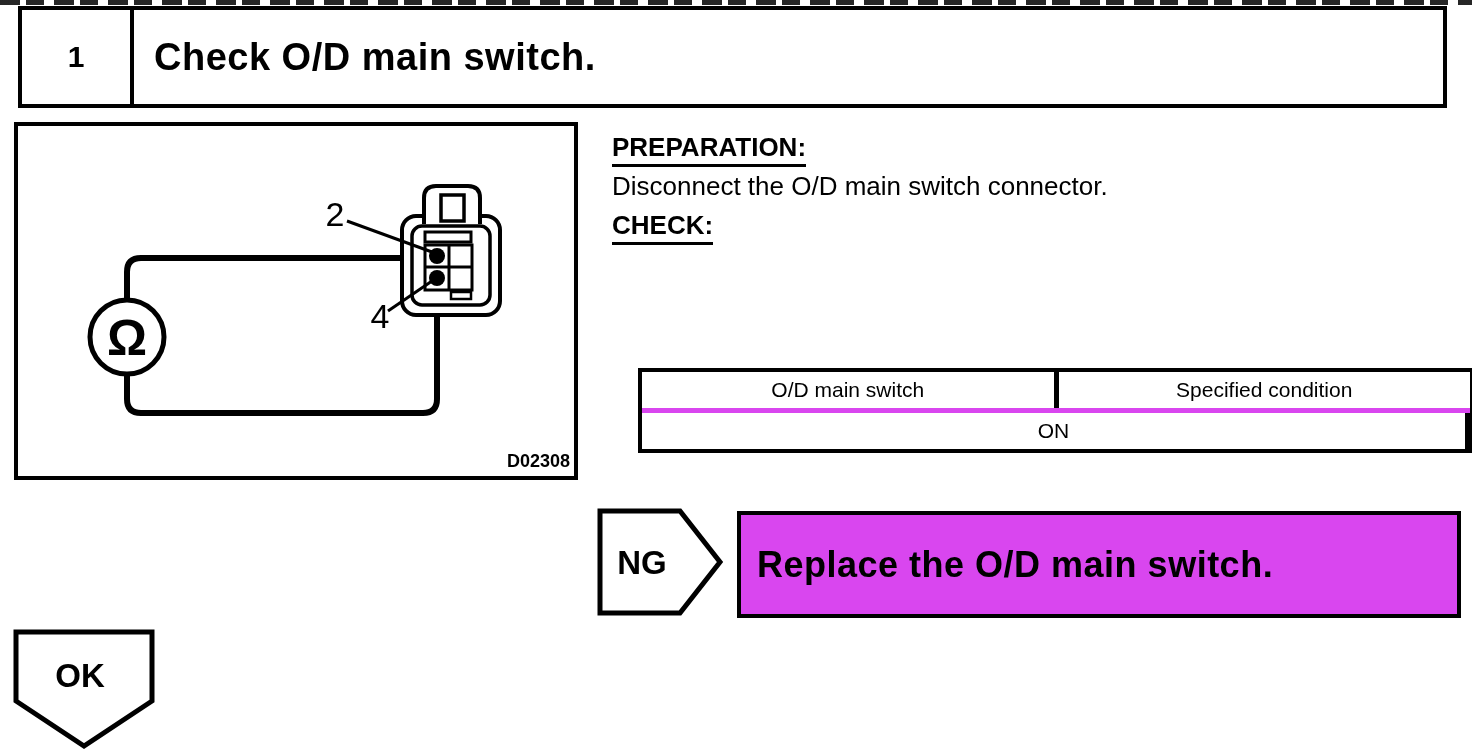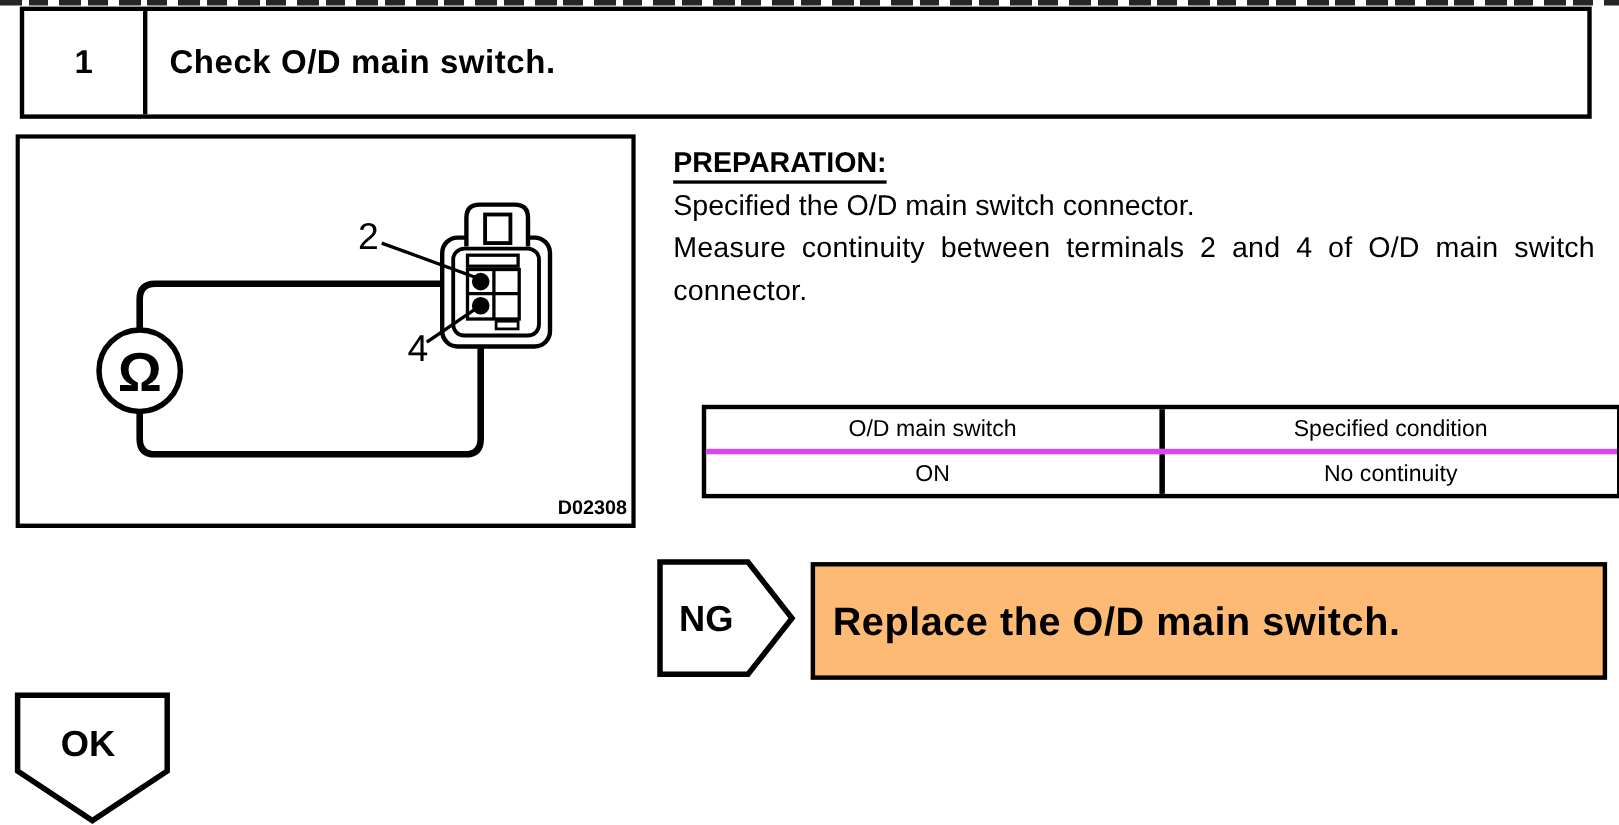--- a/index.html
+++ b/index.html
@@ -16,21 +16,21 @@
   .step-header{
     position:absolute;left:18px;top:6px;width:1421px;height:94px;
     border:4px solid #000;display:flex;background:#fff;
   }
   .step-number-cell{
     width:108px;border-right:4px solid #000;display:flex;align-items:center;justify-content:center;
     font-weight:bold;font-size:30px;
   }
   .step-title-cell{
     flex:1;display:flex;align-items:center;padding-left:20px;
-    font-weight:bold;font-size:30px;letter-spacing:.5px;
+    font-weight:bold;font-size:38px;letter-spacing:.5px;
   }
   
   .figure-box{position:absolute;left:14px;top:122px;width:564px;height:358px;}
   .figure-box svg{display:block;width:564px;height:358px;}
   
   .instructions{position:absolute;left:612px;top:128px;width:838px;font-size:26px;line-height:39px;}
   .line{height:39px;white-space:nowrap;}
   .heading{font-weight:bold;}
   .u{display:inline-block;border-bottom:3px solid #000;line-height:34px;}
   .para{text-align:justify;line-height:39px;letter-spacing:.2px;word-spacing:2px;}
@@ -41,21 +41,21 @@
   }
   .tr{display:flex;height:36px;}
   .tr + .tr{border-top:5px solid #d946ef;}
   .td{flex:1;display:flex;align-items:center;justify-content:center;font-size:21px;}
   .td.first{border-right:5px solid #000;}
   
   .ng-pointer{position:absolute;left:596px;top:507px;}
   .ng-box{
     position:absolute;left:737px;top:511px;width:700px;height:99px;
     border:4px solid #000;display:flex;align-items:center;padding-left:16px;
-    font-weight:bold;font-size:36px;letter-spacing:.5px;background:#fdba74;
+    font-weight:bold;font-size:36px;letter-spacing:.5px;background:#d946ef;
   }
   
   .ok-pointer{position:absolute;left:12px;top:628px;}
   svg text{fill:#000;}
 </style>
 </head>
 <body>
 
 <div class="noise-top"></div>
 
@@ -90,32 +90,31 @@
     <line x1="333" y1="99" x2="418" y2="130" stroke="#000" stroke-width="3"></line>
     <line x1="374" y1="189" x2="418" y2="159" stroke="#000" stroke-width="3"></line>
     <text x="321" y="104" font-size="34" text-anchor="middle">2</text>
     <text x="366" y="206" font-size="34" text-anchor="middle">4</text>
     <text x="556" y="345" font-size="18" font-weight="bold" text-anchor="end">D02308</text>
   </svg>
 </div>
 
 <div class="instructions">
   <div class="line heading"><span class="u">PREPARATION:</span></div>
-  <div class="line">Specified the O/D main switch connector.</div>
-  <div class="para">Measure continuity between terminals 2 and 4 of O/D main switch connector.</div>
+  <div class="line">Disconnect the O/D main switch connector.</div>
+  <div class="line heading"><span class="u">CHECK:</span></div>
 </div>
 
 <div class="spec-table">
   <div class="tr">
     <div class="td first">O/D main switch</div>
     <div class="td">Specified condition</div>
   </div>
   <div class="tr">
     <div class="td first">ON</div>
-    <div class="td">No continuity</div>
   </div>
 </div>
 
 <div class="ng-pointer">
   <svg width="130" height="110" viewBox="0 0 130 110">
     <polygon points="4,4 84,4 124,55 84,106 4,106" fill="#fff" stroke="#000" stroke-width="5"></polygon>
     <text x="46" y="67" font-size="33" font-weight="bold" text-anchor="middle">NG</text>
   </svg>
 </div>
 <div class="ng-box">

